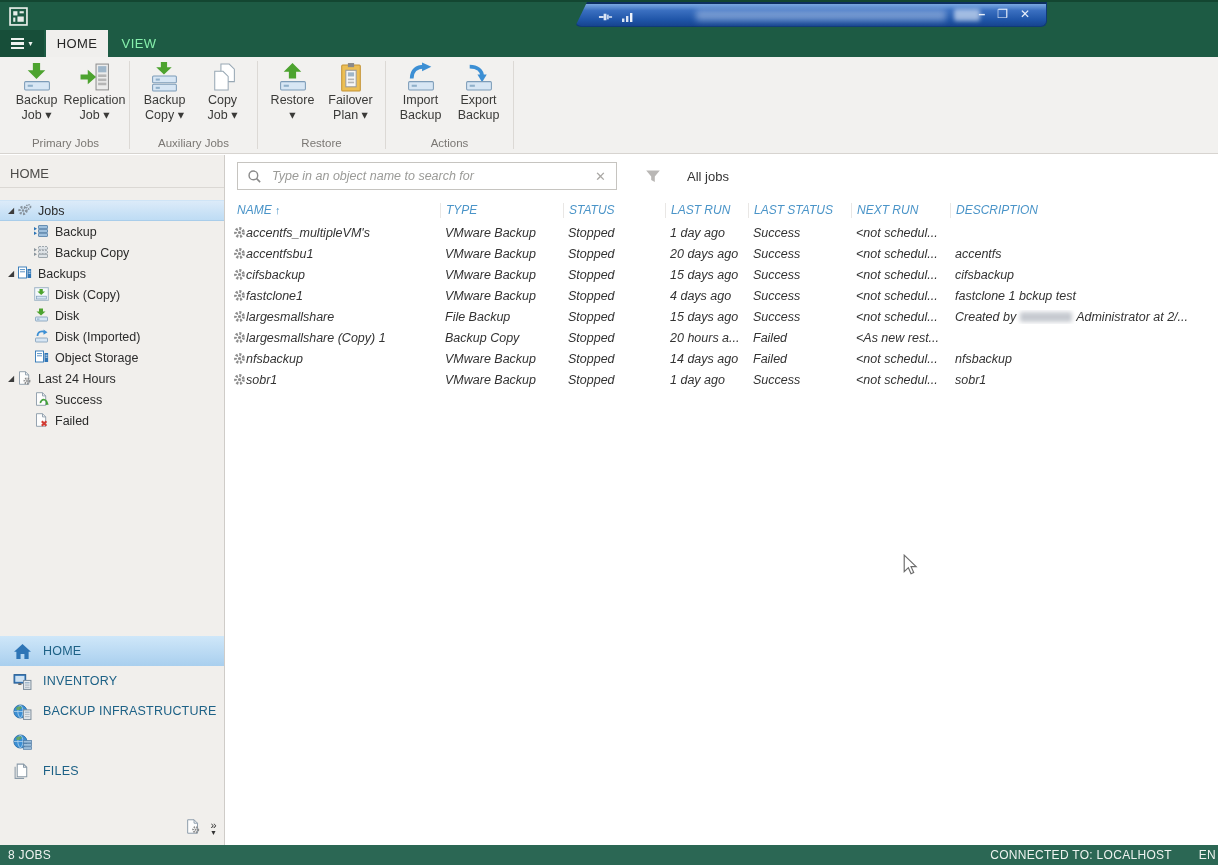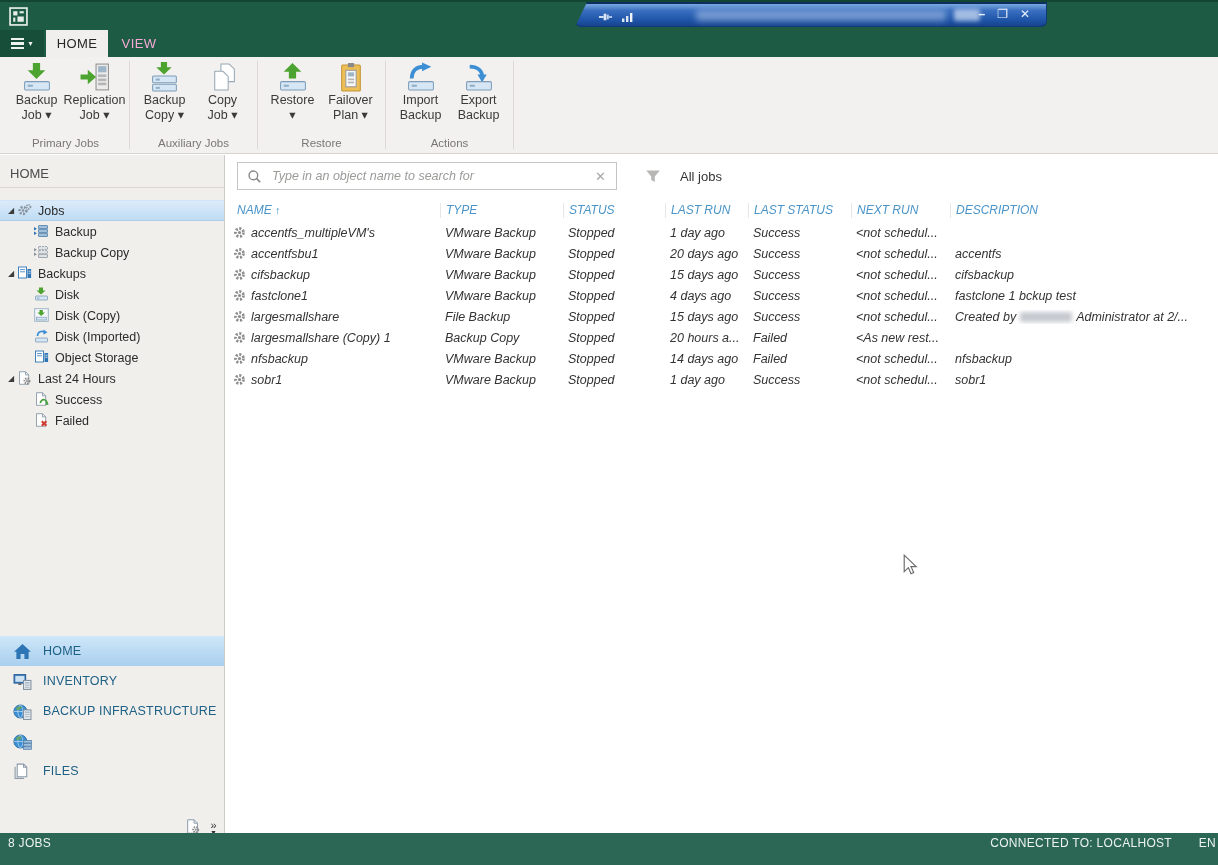--- a/index.html
+++ b/index.html
@@ -23,21 +23,21 @@
   .console-btns { position:absolute; right:16px; top:2px; display:flex; gap:12px; color:#e9f0fb; font-size:12px; font-weight:bold; }
   .console-btns span { cursor:default; line-height:17px; }
   
   .tabrow { position:absolute; left:0; top:30px; width:1218px; height:27px; background:#1d5b44; }
   .menu-button { position:absolute; left:0; top:0; width:44px; height:27px; background:#174e39; display:flex; align-items:center; justify-content:center; gap:4px; }
   .menu-bars { display:flex; flex-direction:column; gap:2.5px; }
   .menu-bars i { display:block; width:13px; height:2.2px; background:#eef3ef; }
   .menu-caret { color:#eef3ef; font-size:8px; }
   .tab { position:absolute; top:0; height:27px; line-height:27px; width:62px; text-align:center; font-size:13px; letter-spacing:.4px; }
   .tab-home { left:46px; background:#f0efed; color:#262626; }
-  .tab-view { left:108px; color:#f9a8d4; }
+  .tab-view { left:108px; color:#86efac; }
   
   .ribbon { position:absolute; left:0; top:57px; width:1218px; height:97px; background:#f2f1ef; border-bottom:1px solid #d7d4d0; display:flex; align-items:stretch; padding-left:2px; box-sizing:border-box; }
   .rgroup { display:flex; flex-direction:column; }
   .rbtns { flex:1; display:flex; align-items:flex-start; padding:4px 7px 0 7px; gap:3px; }
   .rlabel { font-size:11.5px; color:#7a7773; text-align:center; padding:0 0 4px; }
   .rsep { width:1px; background:#dcd9d5; margin:4px 0; }
   .rbtn { width:55px; display:flex; flex-direction:column; align-items:center; padding-top:1px; cursor:default; }
   .rbtn svg { width:34px; height:31px; }
   .rbtn .l1,.rbtn .l2 { font-size:12.5px; line-height:15px; color:#3a3a38; white-space:nowrap; }
   
@@ -59,34 +59,34 @@
   .sb-tools { position:absolute; top:664px; right:7px; display:flex; align-items:center; gap:9px; }
   .chevron-expand { font-size:11px; color:#333; line-height:8px; text-align:center; }
   .chevron-expand .dn { display:block; font-size:7px; }
   
   .content { position:absolute; left:226px; top:155px; width:992px; height:690px; background:#fff; }
   .searchbox { position:absolute; left:11px; top:7px; width:380px; height:28px; border:1px solid #c6c4c0; background:#fff; display:flex; align-items:center; box-sizing:border-box; }
   .searchbox svg.mag { width:15px; height:15px; margin:0 8px 0 9px; flex:0 0 auto; }
   .searchbox input { border:0; outline:0; flex:1; font-family:inherit; font-size:12.5px; color:#444; background:transparent; }
   .searchbox input::placeholder { color:#9b9b98; font-style:italic; }
   .search-clear { color:#a9a7a4; font-size:13px; padding:0 10px; cursor:default; }
-  .filter { position:absolute; left:419px; top:7px; height:28px; display:flex; align-items:center; gap:19px; font-size:13px; color:#333; cursor:default; }
+  .filter { position:absolute; left:419px; top:7px; height:28px; display:flex; align-items:center; gap:26px; font-size:13px; color:#333; cursor:default; }
   .table { position:absolute; left:6px; top:43px; right:0; }
   .grid { display:grid; grid-template-columns:208px 123px 102px 83px 103px 99px 1fr;font-style:italic; }
   .thead { height:24px; align-items:center; }
   .th { font-size:12px; color:#4a94c8; padding-left:5px; height:15px; line-height:15px; border-left:1px solid #e9e7e5; white-space:nowrap; cursor:default; }
   .th:first-child { border-left:none; }
   .sort-arrow { font-size:11px; }
   .trow { height:21px; align-items:center; font-size:12.5px; color:#333; cursor:default; }
   .td { padding-left:5px; white-space:nowrap; overflow:hidden; }
-  .td-name { display:flex; align-items:center; gap:5px; padding-left:1px; }
+  .td-name { display:flex; align-items:center; padding-left:1px; }
   .td-name svg { width:13px; height:13px; color:#8c8c8c; flex:0 0 auto; }
   .desc-blur { display:inline-block; width:52px; height:10px; background:#c6cad0; border-radius:1px; filter:blur(2px); vertical-align:-1px; margin:0 4px; }
   
-  .statusbar { position:absolute; left:0; bottom:0; width:1218px; height:32px; background:#2b6754; color:#eef3f0; font-size:12px; }
+  .statusbar { position:absolute; left:0; bottom:0; width:1218px; height:20px; background:#2b6754; color:#eef3f0; font-size:12px; }
   .sb-jobs { position:absolute; left:8px; top:3px; letter-spacing:.3px; }
   .sb-conn { position:absolute; right:46px; top:3px; letter-spacing:.3px; }
   .sb-edition { position:absolute; right:2px; top:3px; letter-spacing:.3px;text-align:center; }
   
   .cursor { position:absolute; left:901px; top:554px; pointer-events:none; }
 </style>
 </head>
 <body>
 
 <svg width="0" height="0" style="position:absolute">
@@ -322,37 +322,37 @@
           <line x1="11.5" y1="5.2" x2="13.5" y2="5.2" stroke="#fff" stroke-width=".8"></line>
           <line x1="11.5" y1="7.2" x2="13.5" y2="7.2" stroke="#fff" stroke-width=".8"></line>
         </svg>
       </span>
       <span>Backups</span>
     </div>
     <div class="titem lvl1">
       <span class="twisty empty">◢</span>
       <span class="ticon">
         <svg viewBox="0 0 15 14">
+          <rect x="0.7" y="0.7" width="13.6" height="12.6" fill="#f4f8fb" stroke="#9fb4c6" stroke-width="1"></rect>
+          <polygon points="5.5,2 8.8,2 8.8,4.5 11,4.5 7.2,8 3.4,4.5 5.5,4.5" fill="#4da32f"></polygon>
+          <rect x="2.5" y="9.2" width="9.8" height="2.8" fill="#d7e6f4" stroke="#7d9cb8" stroke-width=".7"></rect>
+        </svg>
+      </span>
+      <span>Disk (Copy)</span>
+    </div>
+    <div class="titem lvl1">
+      <span class="twisty empty">◢</span>
+      <span class="ticon">
+        <svg viewBox="0 0 15 14">
           <polygon points="5,0.5 9,0.5 9,3.4 11.5,3.4 7,7.6 2.5,3.4 5,3.4" fill="#4da32f"></polygon>
           <rect x="1.5" y="9" width="12" height="4" rx=".5" fill="#d7e6f4" stroke="#7d9cb8" stroke-width=".8"></rect>
           <rect x="3" y="10.5" width="2.5" height="1.2" fill="#8fb0ca"></rect>
         </svg>
       </span>
       <span>Disk</span>
-    </div>
-    <div class="titem lvl1">
-      <span class="twisty empty">◢</span>
-      <span class="ticon">
-        <svg viewBox="0 0 15 14">
-          <rect x="0.7" y="0.7" width="13.6" height="12.6" fill="#f4f8fb" stroke="#9fb4c6" stroke-width="1"></rect>
-          <polygon points="5.5,2 8.8,2 8.8,4.5 11,4.5 7.2,8 3.4,4.5 5.5,4.5" fill="#4da32f"></polygon>
-          <rect x="2.5" y="9.2" width="9.8" height="2.8" fill="#d7e6f4" stroke="#7d9cb8" stroke-width=".7"></rect>
-        </svg>
-      </span>
-      <span>Disk (Copy)</span>
     </div>
     <div class="titem lvl1">
       <span class="twisty empty">◢</span>
       <span class="ticon">
         <svg viewBox="0 0 15 14">
           <path d="M3.5 7 C3.5 2.6 8 1.6 10.5 3" fill="none" stroke="#3c8fd4" stroke-width="1.7"></path>
           <polygon points="9.5,0.5 13.5,3.3 9.5,5.8" fill="#3c8fd4"></polygon>
           <rect x="1.5" y="9" width="12" height="4" rx=".5" fill="#d7e6f4" stroke="#7d9cb8" stroke-width=".8"></rect>
         </svg>
       </span>

